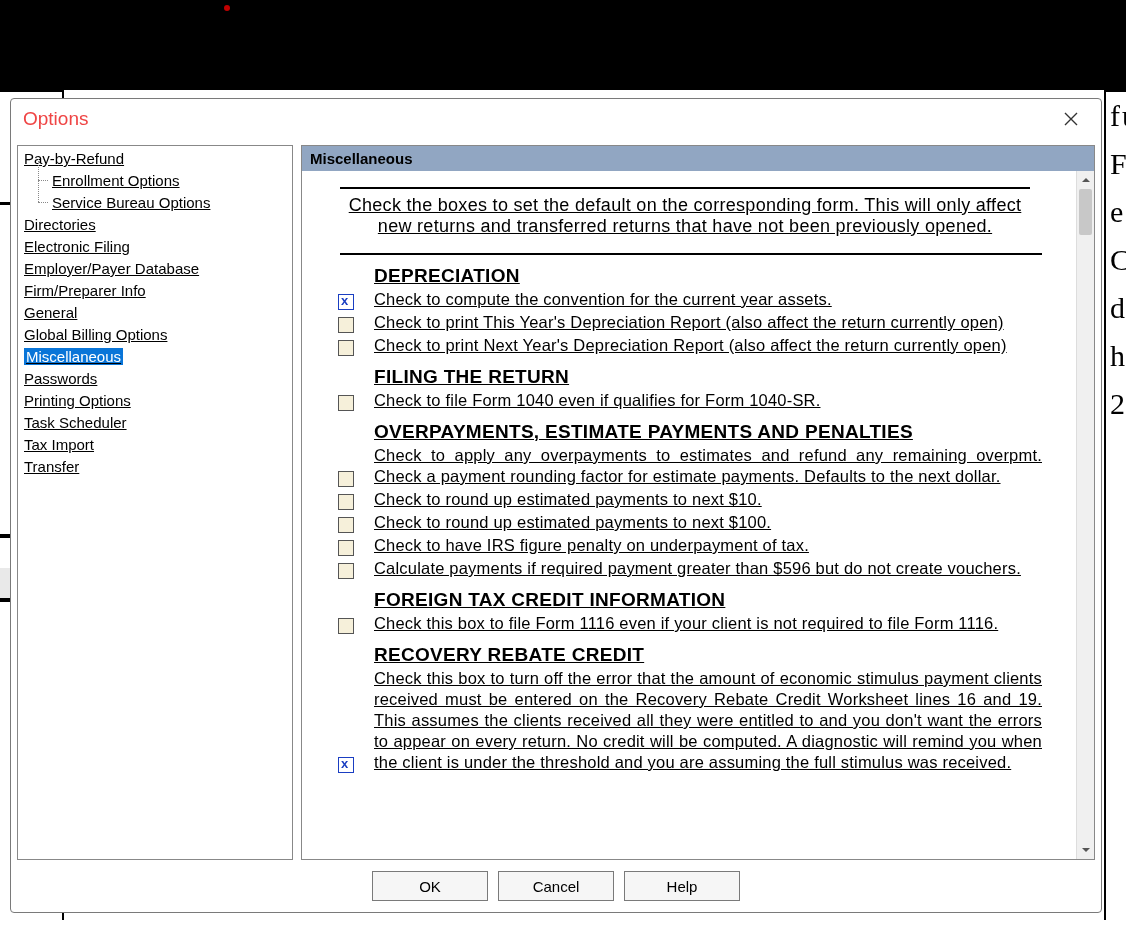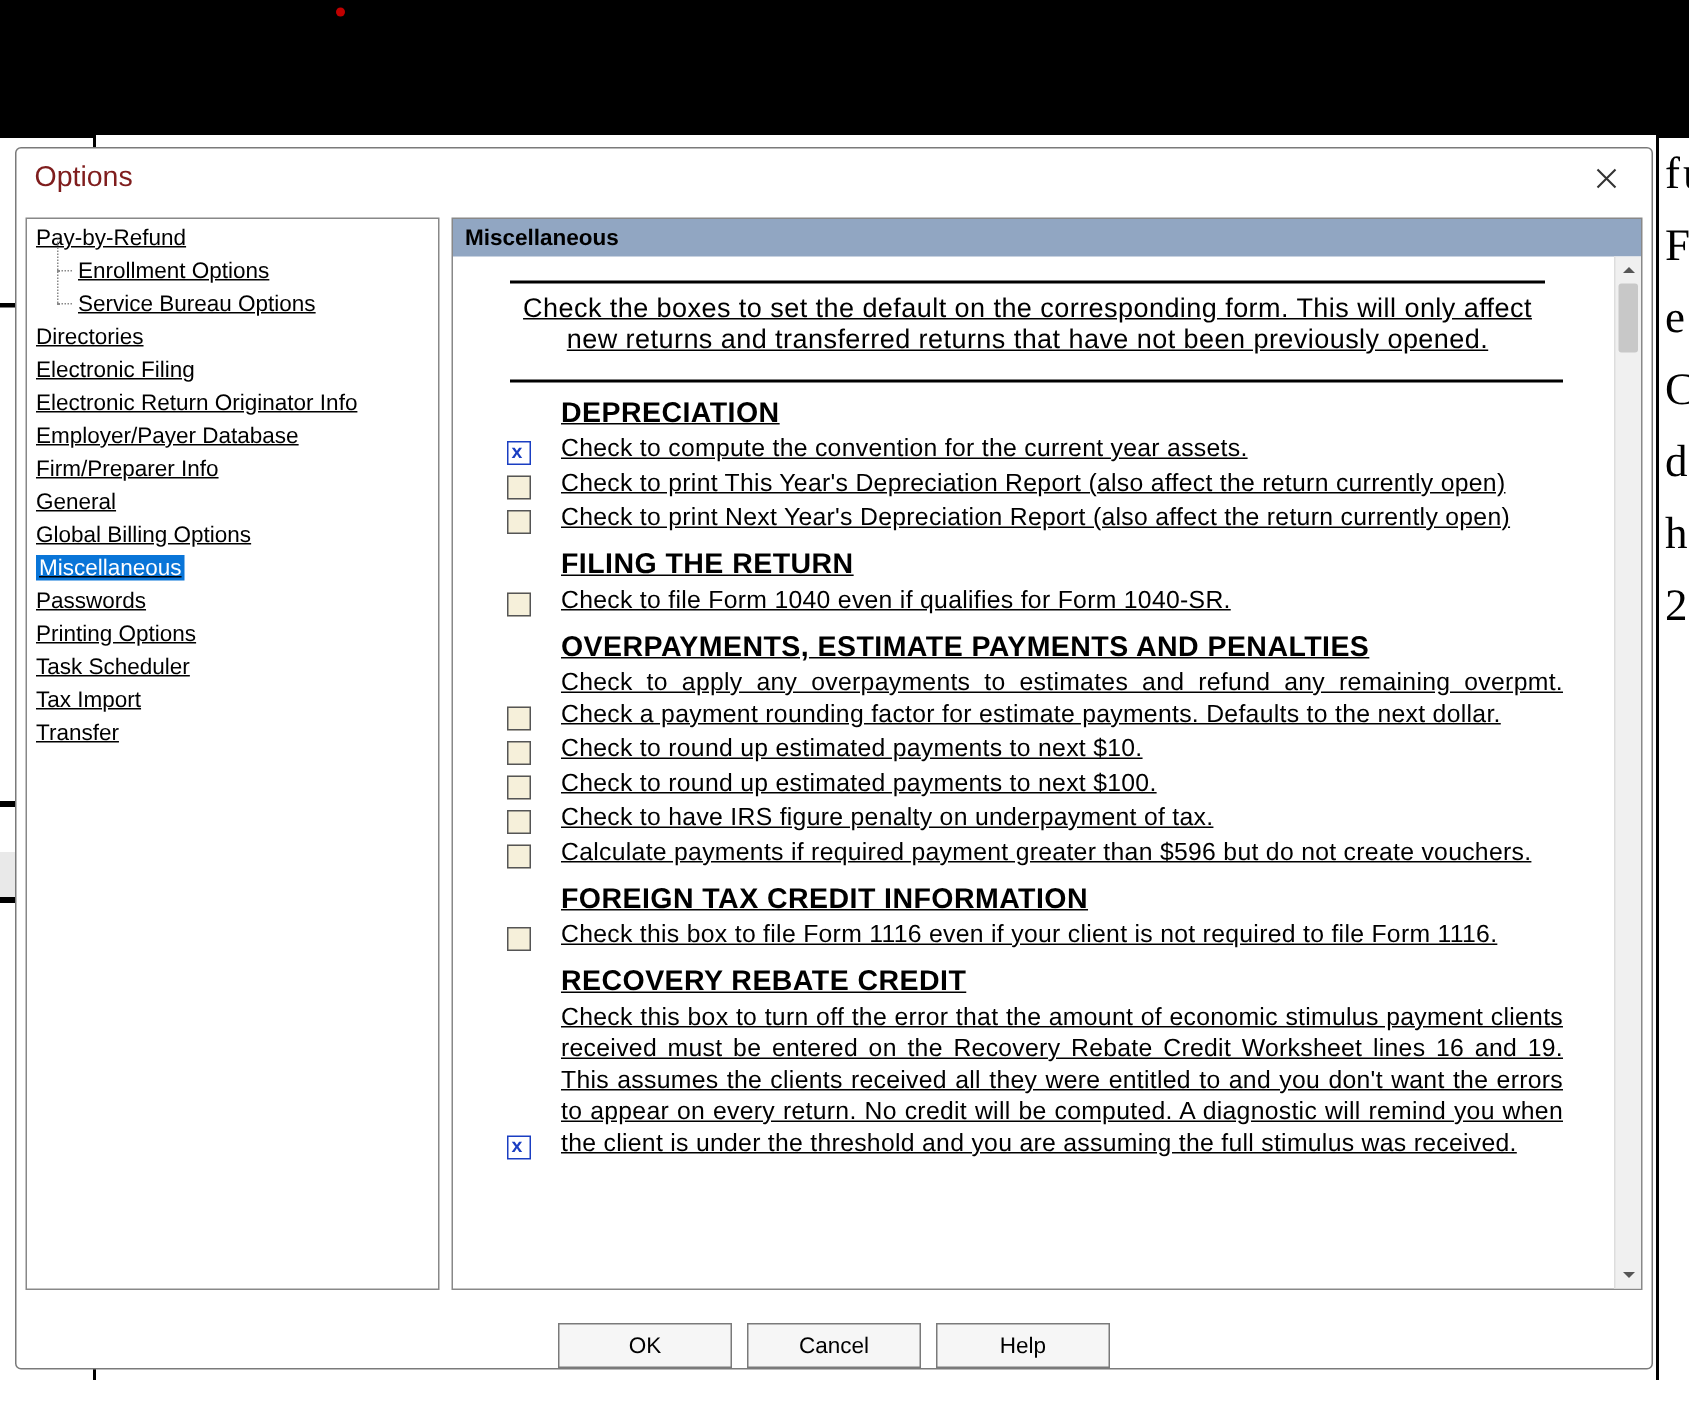--- a/index.html
+++ b/index.html
@@ -45,21 +45,21 @@
     display: flex; flex-direction: column;
   }
   .dialog-titlebar {
     height: 40px;
     display: flex; align-items: center;
     padding: 0 8px 0 12px;
     font-size: 19px;
     border-top-left-radius: 4px;
     border-top-right-radius: 4px;
   }
-  .title-text { flex: 1; color: #7f1d1d; }
+  .title-text { flex: 1; color: #ef4444; }
   .close-btn {
     width: 44px; height: 28px;
     display: flex; align-items: center; justify-content: center;
     cursor: pointer;
   }
   .close-btn svg { width: 14px; height: 14px; stroke: #333; stroke-width: 1.4; fill: none; }
   .dialog-body {
     flex: 1;
     display: flex;
     gap: 8px;
@@ -200,21 +200,21 @@
     top: -2px; left: 2px;
   }
   .opt-row .txt {
     flex: 1;
     line-height: 21px;
     text-align: justify;
   }
   .dialog-footer {
     height: 52px;
     display: flex;
-    align-items: flex-end;
+    align-items: center;
     justify-content: center;
     gap: 10px;
   }
   .dlg-btn {
     min-width: 116px;
     height: 30px;
     border: 1px solid #7a7a7a;
     background: #f6f6f6;
     font-size: 15px;
     cursor: pointer;
@@ -254,21 +254,20 @@
     </div>
   </div>
 
   <div class="dialog-body">
     <div class="tree" id="tree">
         <div class="tree-node"><span>Pay-by-Refund</span></div>
         <div class="tree-node tree-child"><span>Enrollment Options</span></div>
         <div class="tree-node tree-child"><span>Service Bureau Options</span></div>
         <div class="tree-node"><span>Directories</span></div>
         <div class="tree-node"><span>Electronic Filing</span></div>
-        <div class="tree-node"><span>Electronic Return Originator Info</span></div>
         <div class="tree-node"><span>Employer/Payer Database</span></div>
         <div class="tree-node"><span>Firm/Preparer Info</span></div>
         <div class="tree-node"><span>General</span></div>
         <div class="tree-node"><span>Global Billing Options</span></div>
         <div class="tree-node selected"><span>Miscellaneous</span></div>
         <div class="tree-node"><span>Passwords</span></div>
         <div class="tree-node"><span>Printing Options</span></div>
         <div class="tree-node"><span>Task Scheduler</span></div>
         <div class="tree-node"><span>Tax Import</span></div>
         <div class="tree-node"><span>Transfer</span></div>

